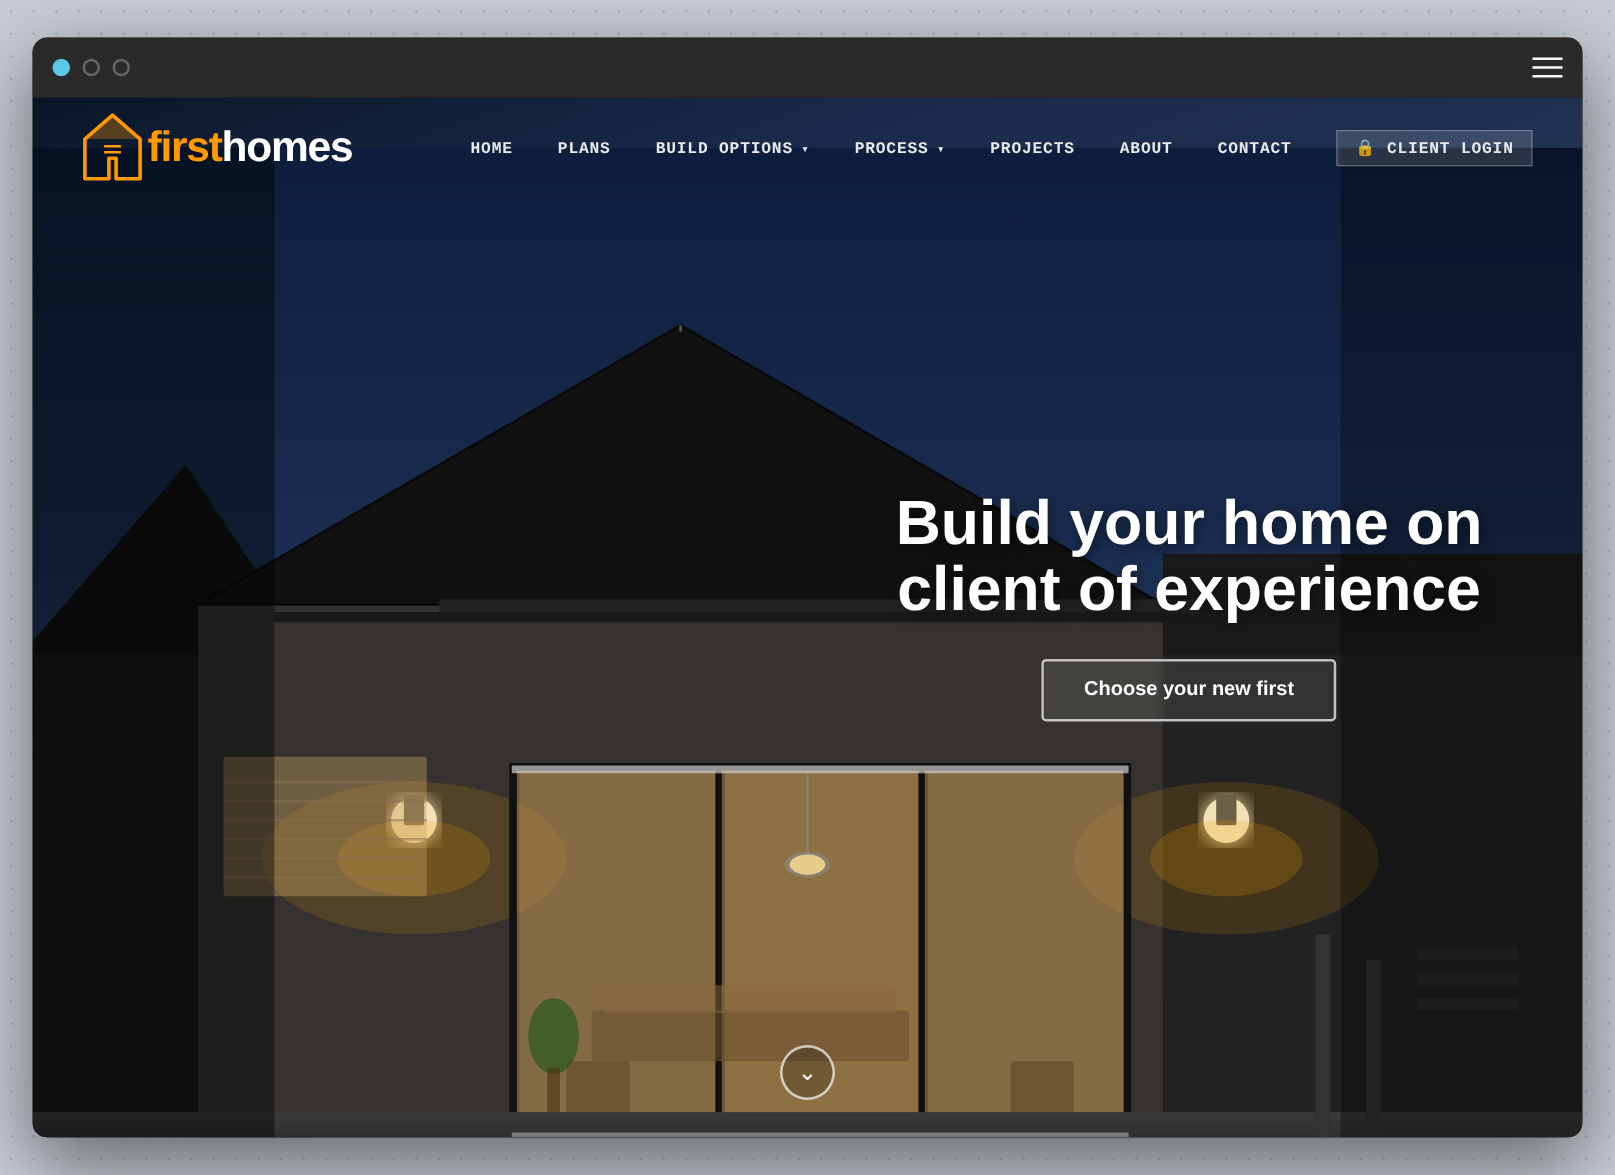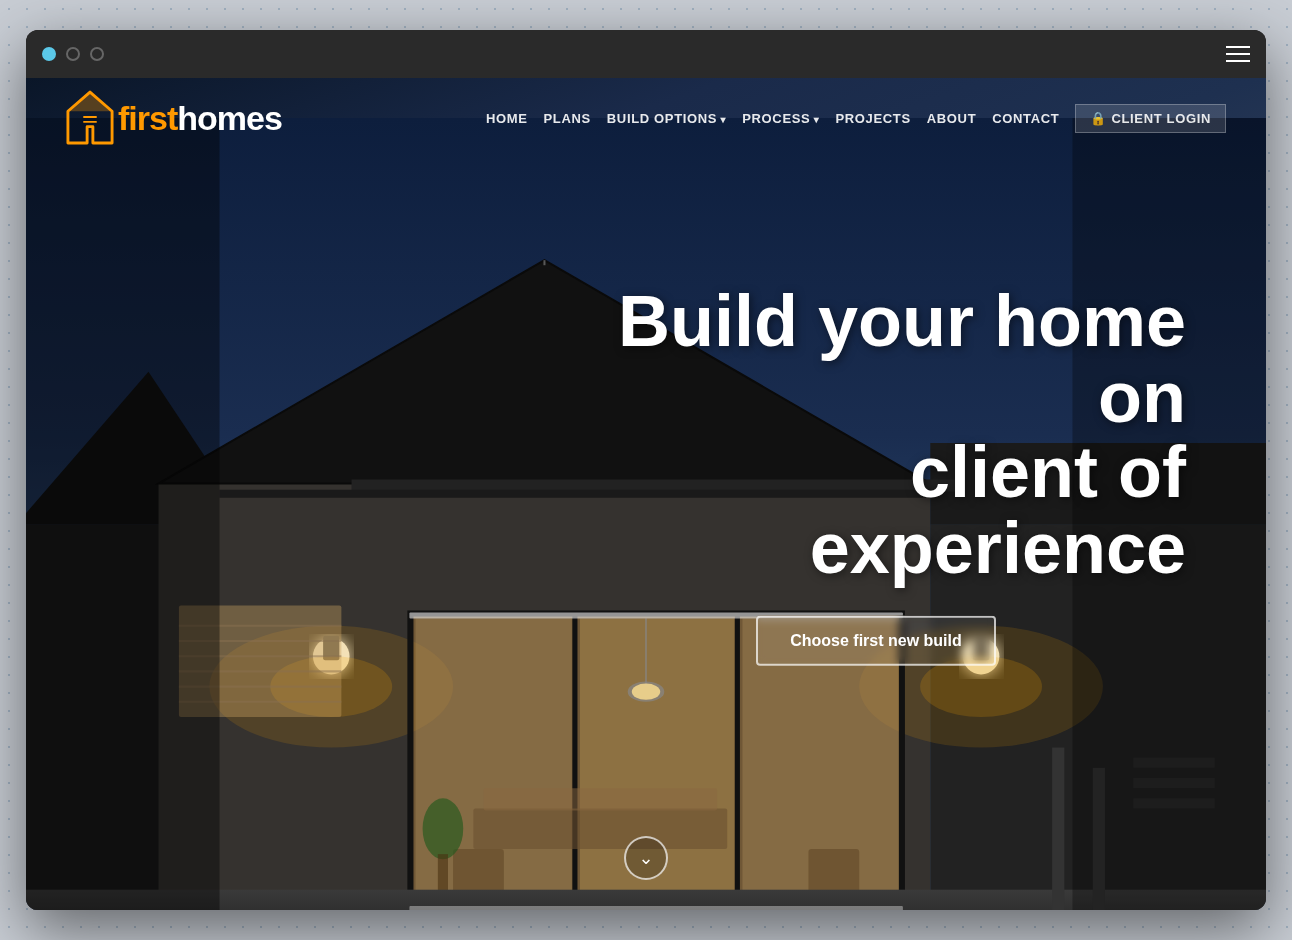--- a/index.html
+++ b/index.html
@@ -103,22 +103,23 @@
       display: flex;
       align-items: center;
       padding: 1px 40px;
       z-index: 10;
     }
 
     .nav-links {
       margin-left: auto;
       display: flex;
       align-items: center;
-      gap: 16px;
+      gap: 36px;
       list-style: none;
+      font-family: Liberation Mono, monospace;
     }
 
     .nav-links li a {
       color: #fff;
       text-decoration: none;
       font-size: 13px;
       font-weight: 600;
       letter-spacing: 0.05em;
       text-transform: uppercase;
       opacity: 0.9;
@@ -143,26 +144,25 @@
       position: absolute;
       top: 50%;
       right: 80px;
       transform: translateY(-55%);
       text-align: center;
       z-index: 10;
     }
 
     .hero-heading {
       color: #fff;
-      font-size: 72px;
+      font-size: 50px;
       font-weight: 900;
       line-height: 1.05;
       text-shadow: 2px 2px 10px rgba(0,0,0,0.5);
       max-width: 620px;
-      text-align: right;
     }
 
     .cta-button {
       display: inline-block;
       margin-top: 30px;
       padding: 14px 32px;
       border: 2px solid rgba(255,255,255,0.7);
       border-radius: 4px;
       color: #fff;
       font-size: 16px;
@@ -422,21 +422,21 @@
             </a>
           </li>
         </ul>
       </div>
 
       <div class="hero-text">
         <h1 class="hero-heading">
           <span>Build your home on</span><br>
           <span>client of experience</span>
         </h1>
-        <div class="cta-button">Choose first new build</div>
+        <div class="cta-button">Choose your new first</div>
       </div>
 
       <div class="scroll-down">
         <span>⌄</span>
       </div>
 
     </div>
   </div>
 </div>
 

